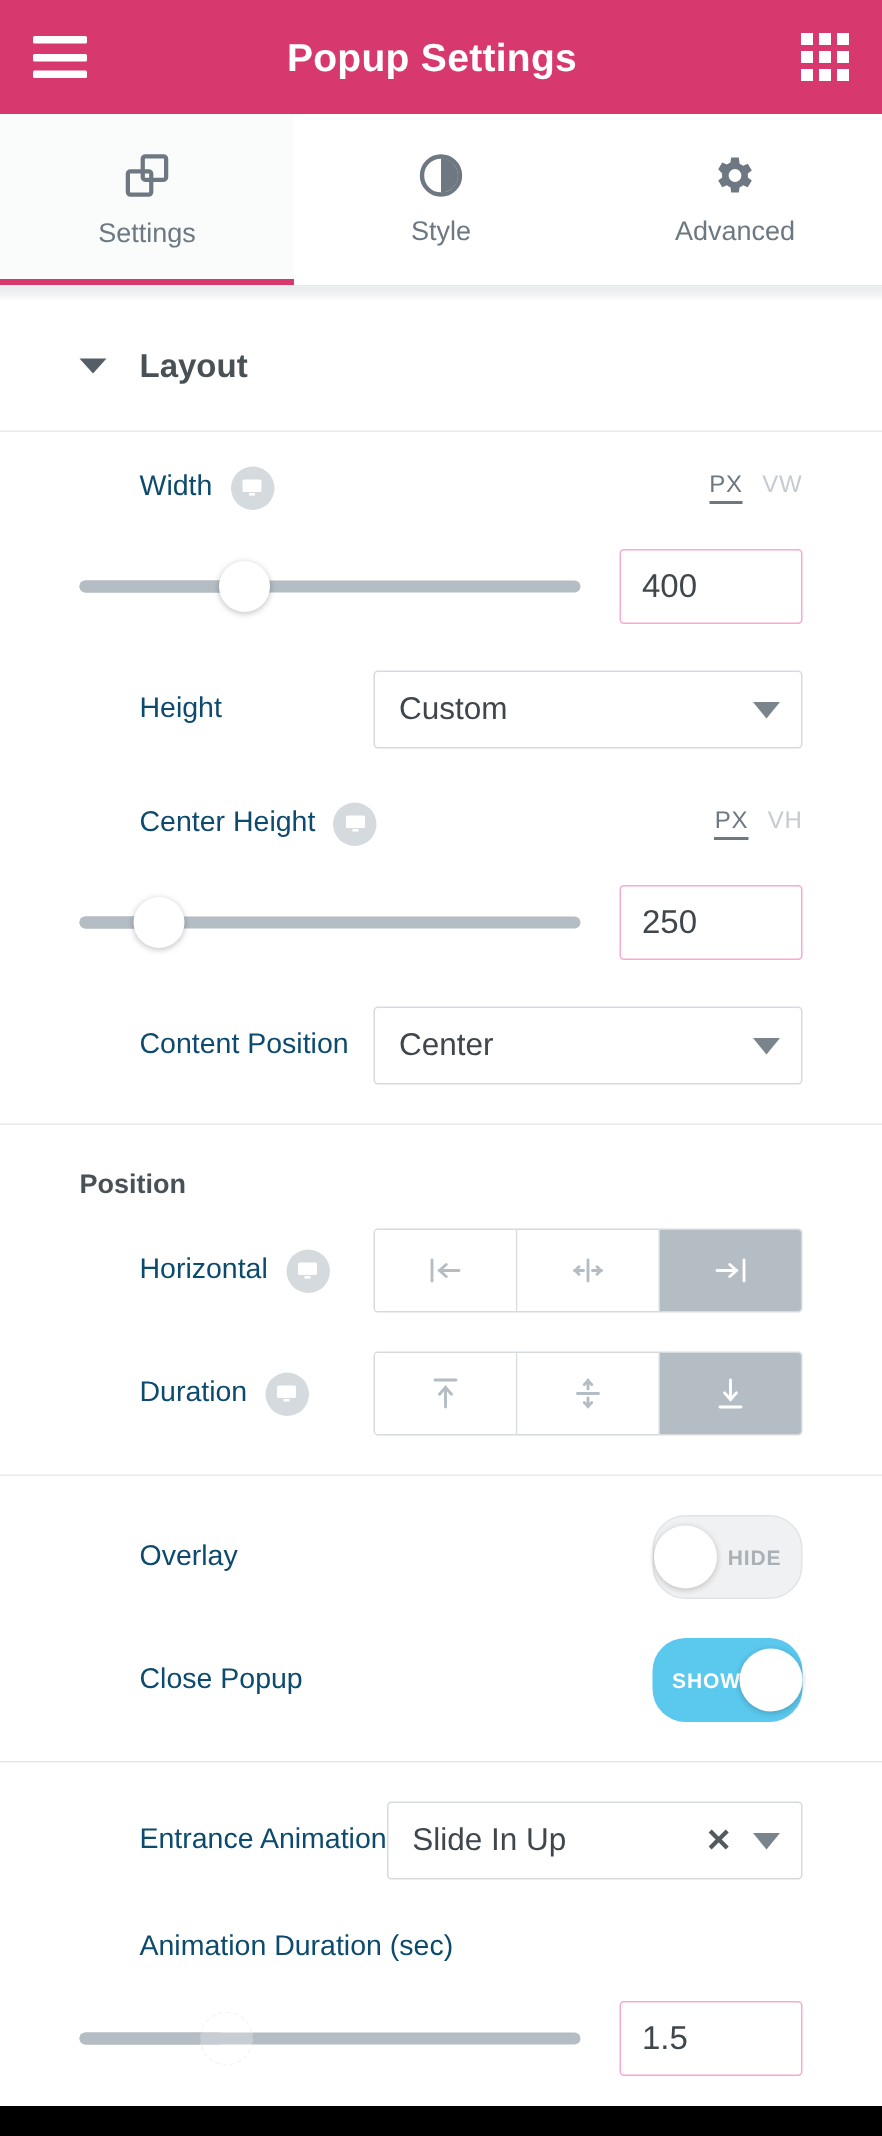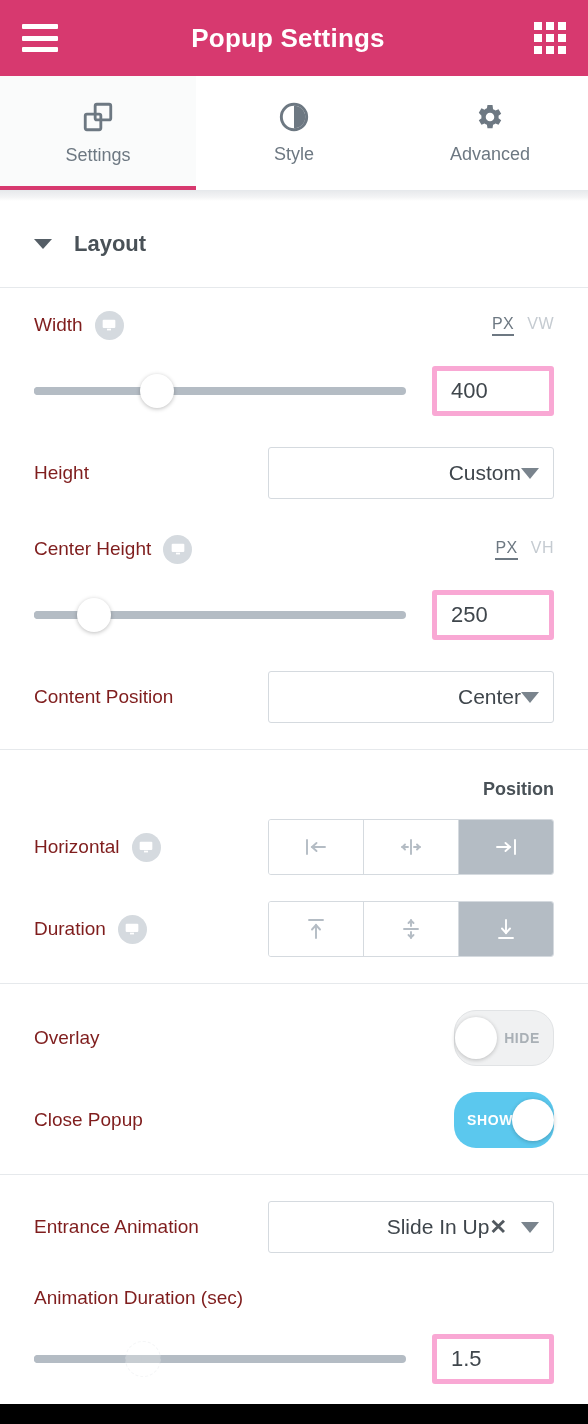--- a/index.html
+++ b/index.html
@@ -107,22 +107,21 @@
     color: #6d7882;
   }
   .tabs-shadow {
     height: 10px;
     background: linear-gradient(to bottom, #e8eaec, #f3f4f5 60%, #ffffff);
   }
 
   
   .section {
     border-bottom: 1px solid #e6e9ec;
-    padding: 0 34px;
-    text-align: right;
+    padding: 0 53px;
   }
   .section.no-border { border-bottom: none; }
 
   .section-head {
     display: flex;
     align-items: center;
     gap: 22px;
     height: 86px;
     cursor: pointer;
   }
@@ -148,25 +147,26 @@
   
   .row {
     display: flex;
     align-items: center;
     min-height: 48px;
     padding: 13px 0;
   }
   .row.tight { padding: 8px 0; }
   .label {
     font-size: 19px;
-    color: #7f1d1d;
+    color: #0c4a6e;
     display: flex;
     align-items: center;
     gap: 12px;
     flex: 0 0 auto;
+    margin-left: 40px;
   }
   .spacer { flex: 1 1 auto; }
 
   .resp-badge {
     width: 29px;
     height: 29px;
     border-radius: 50%;
     background: #d5dadf;
     display: inline-flex;
     align-items: center;
@@ -231,21 +231,21 @@
     margin-left: -17px;
     transform: translateY(-50%);
     background: #ffffff;
     border-radius: 50%;
     box-shadow: 0 1px 4px rgba(0,0,0,.26);
     cursor: grab;
   }
   .numbox {
     width: 122px;
     height: 50px;
-    border: 5px solid #f9a8d4;
+    border: 1px solid #f9a8d4;
     border-radius: 3px;
     display: flex;
     align-items: center;
     padding: 0 14px;
     box-sizing: border-box;
     font-size: 22px;
     color: #3f464c;
     background: #ffffff;
   }
 

